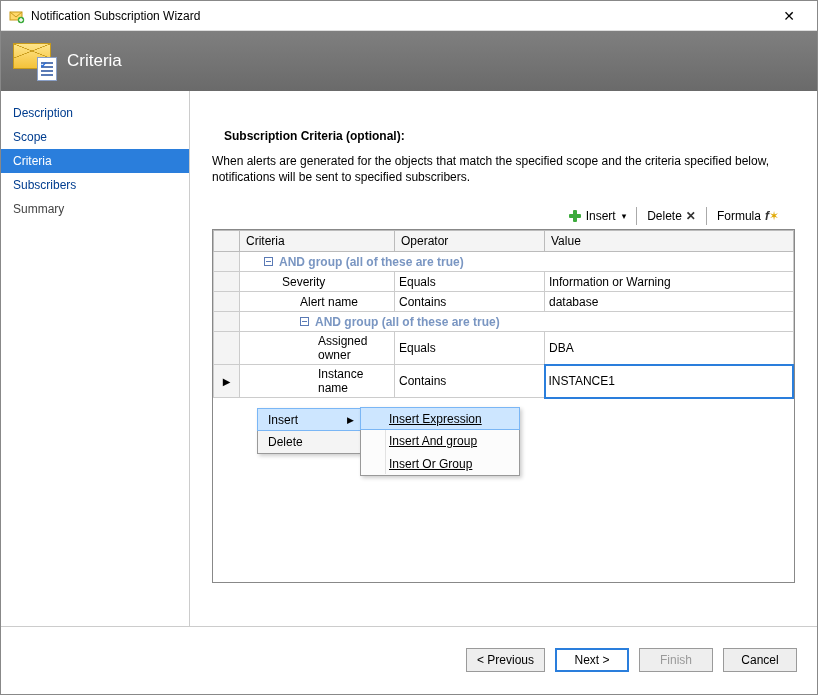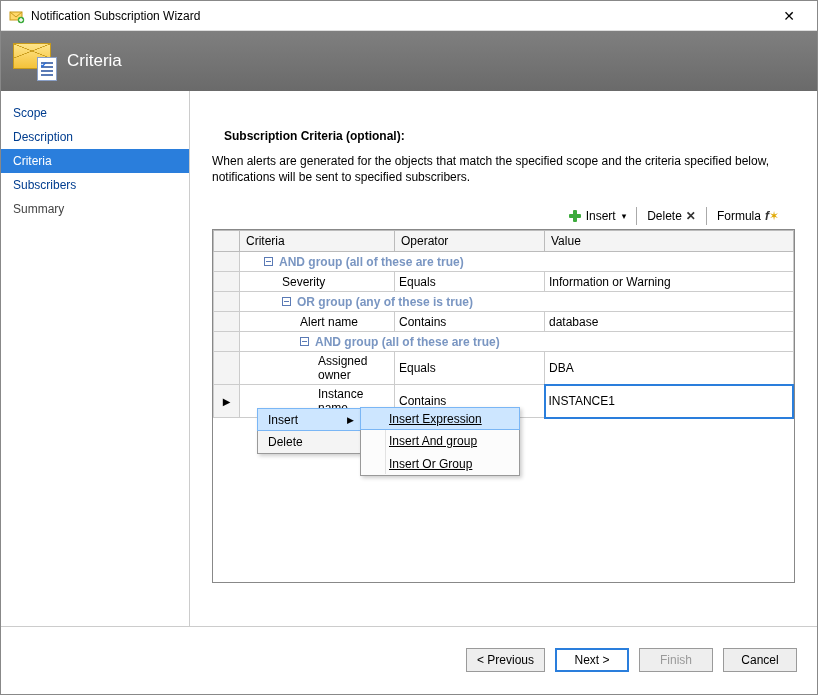--- a/index.html
+++ b/index.html
@@ -193,22 +193,22 @@
     <div class="envelope"></div>
     <div class="paper">
         <span class="paper-check">✔</span>
       </div>
   </div>
   <div class="banner-title">Criteria</div>
 </div>
 
 <div class="body-area">
   <div class="sidebar">
+    <div class="side-item">Description</div>
     <div class="side-item">Scope</div>
-    <div class="side-item">Description</div>
     <div class="side-item active">Criteria</div>
     <div class="side-item">Subscribers</div>
     <div class="side-item muted">Summary</div>
   </div>
 
   <div class="content">
     <div class="sub-heading">Subscription Criteria (optional):</div>
     <div class="desc-text">When alerts are generated for the objects that match the specified scope and the criteria specified below, notifications will be sent to specified subscribers.</div>
 
     <div class="toolbar">
@@ -243,24 +243,20 @@
           <tr class="group-row">
             <td class="gutter"></td>
             <td class="group indent1" colspan="3"><span class="toggle"></span><span>AND group (all of these are true)</span></td>
           </tr>
           <tr>
             <td class="gutter"></td>
             <td class="indent2">Severity</td>
             <td>Equals</td>
             <td>Information or Warning</td>
           </tr>
-          <tr class="group-row">
-            <td class="gutter"></td>
-            <td class="group indent2" colspan="3"><span class="toggle"></span><span>OR group (any of these is true)</span></td>
-          </tr>
           <tr>
             <td class="gutter"></td>
             <td class="indent3">Alert name</td>
             <td>Contains</td>
             <td>database</td>
           </tr>
           <tr class="group-row">
             <td class="gutter"></td>
             <td class="group indent3" colspan="3"><span class="toggle"></span><span>AND group (all of these are true)</span></td>
           </tr>

